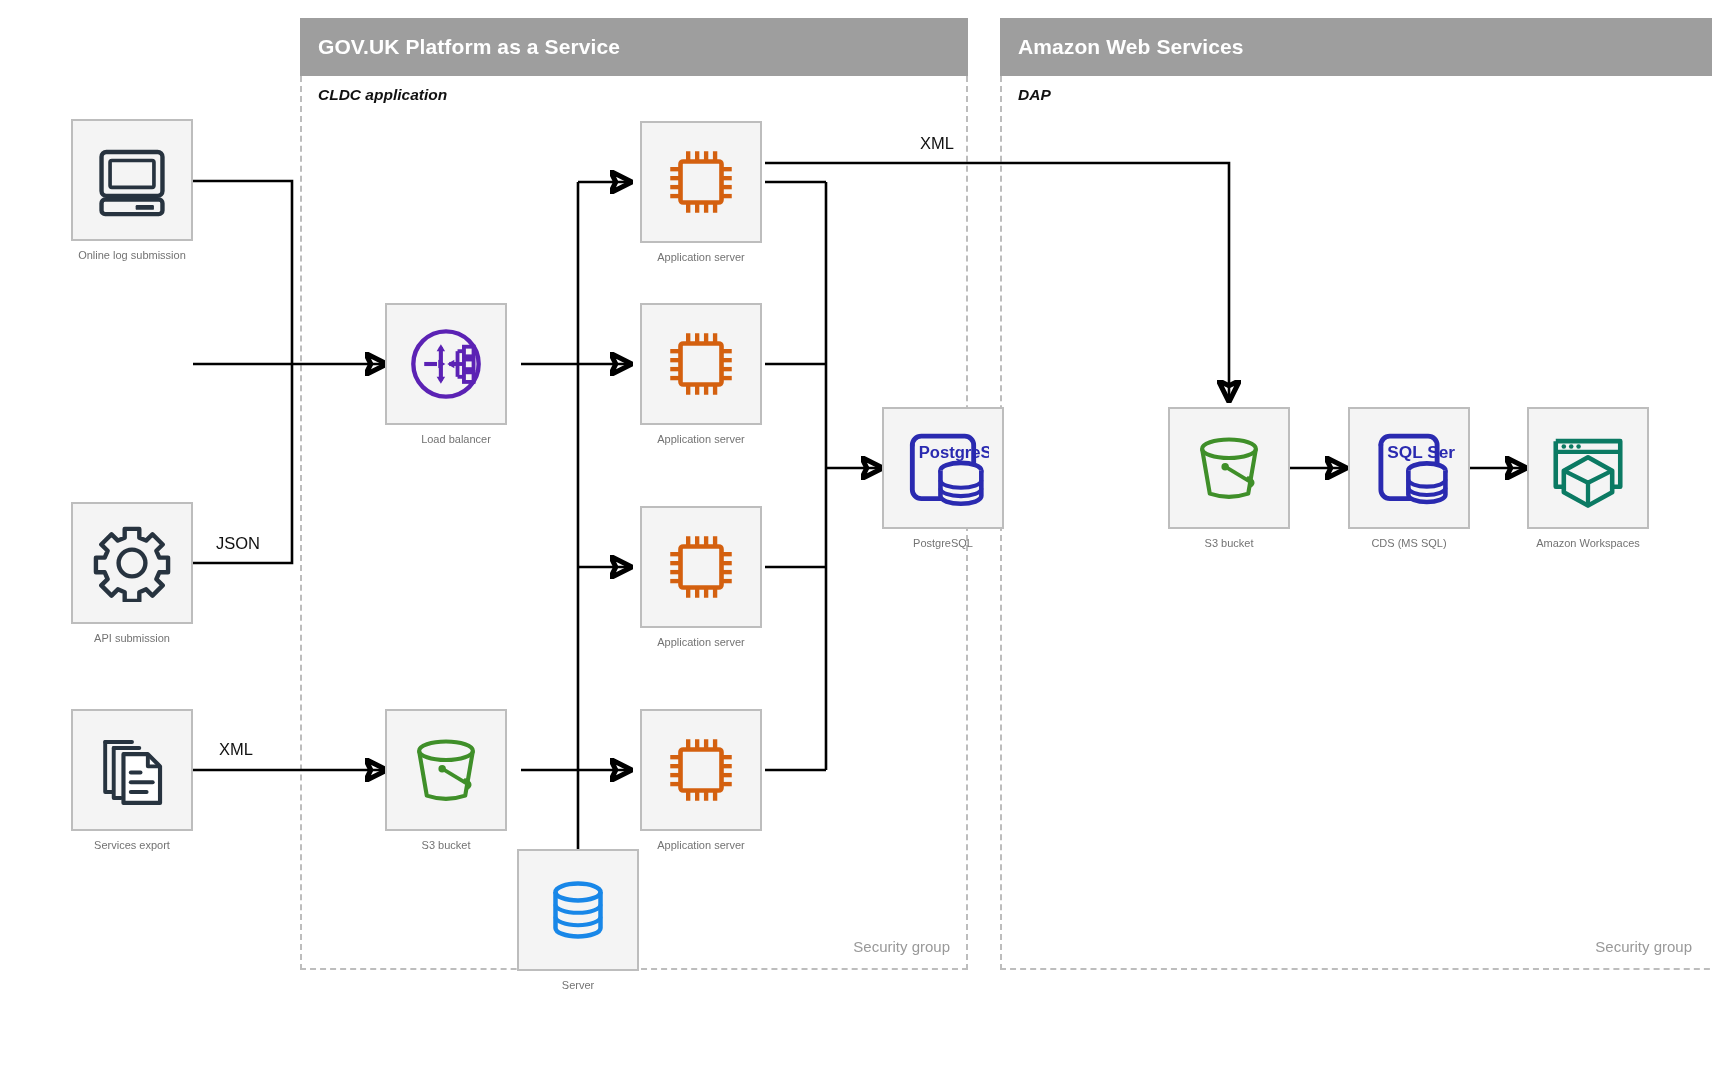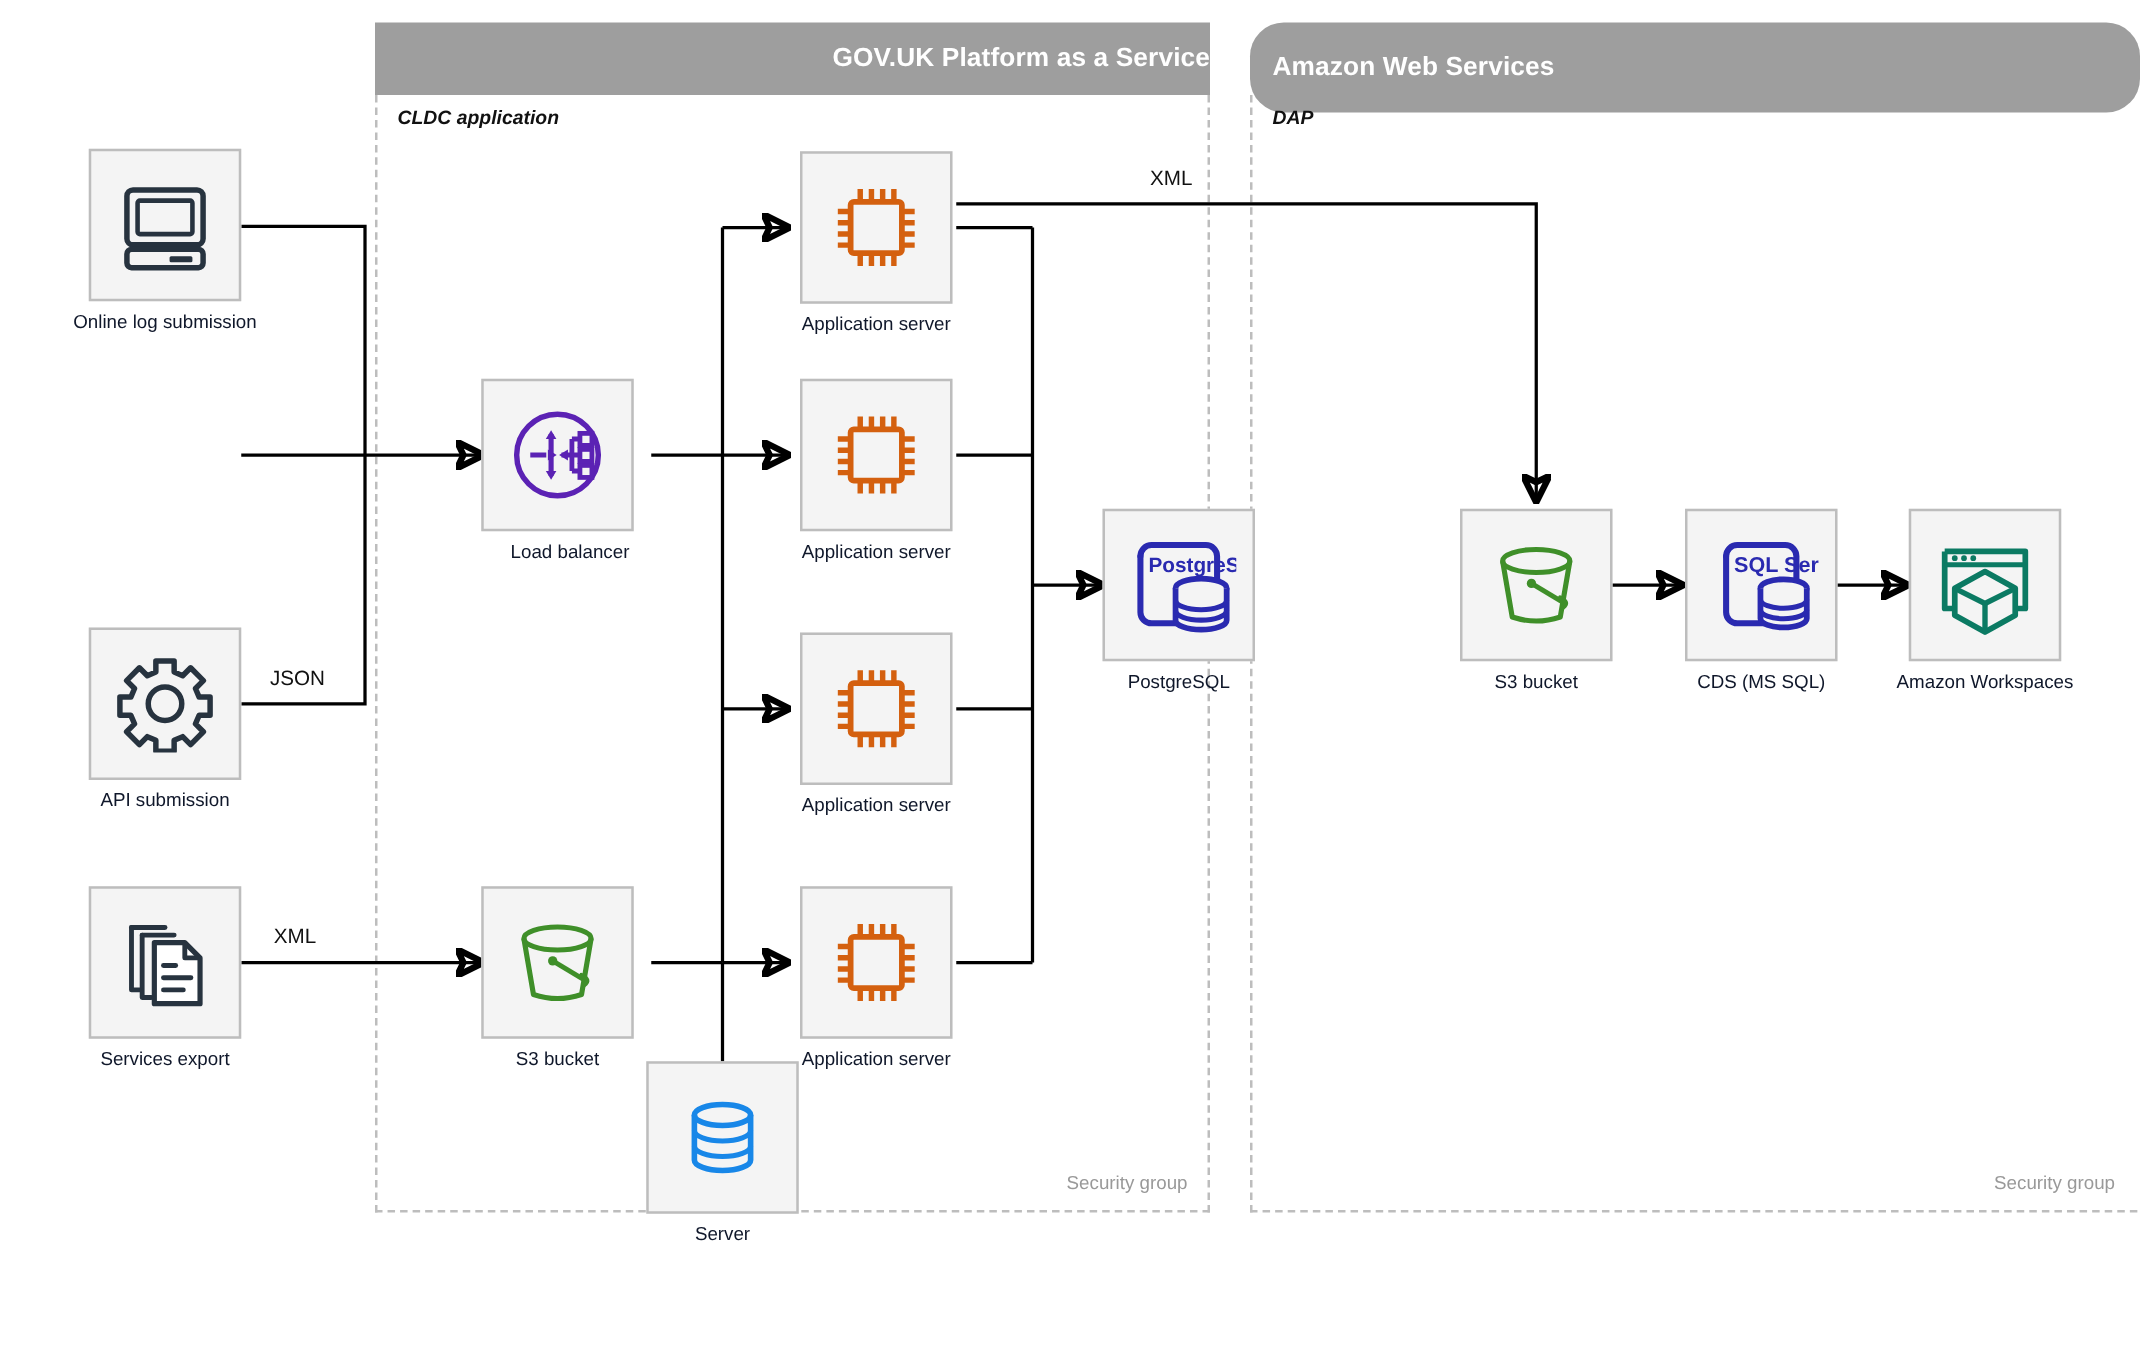--- a/index.html
+++ b/index.html
@@ -52,22 +52,22 @@
     position:absolute; left:0; top:0;
     background:#f4f4f4;
     border:2px solid #bdbdbd;
     display:flex; align-items:center; justify-content:center;
   }
   .node .caption {
     position:absolute;
     left:50%;
     transform:translateX(-50%);
     white-space:nowrap;
-    font-size:15px;
-    color:#0f172a;
+    font-size:11px;
+    color:#737373;
     text-align:center;
   }
 
   
   .edge-label {
     position:absolute;
     font-size:16.5px;
     color:#111111;
     white-space:nowrap;
   }
@@ -76,28 +76,28 @@
     width:1712px; height:1082px;
     pointer-events:none;
   }
   svg.wires line, svg.wires path { stroke:#000000; stroke-width:2.6; fill:none; }
 </style>
 </head>
 <body>
 
 <div id="stage">
 
-  <div class="group-band" style="left:300px; top:18px; width:668px; height:58px;justify-content:flex-end;">
+  <div class="group-band" style="left:300px; top:18px; width:668px; height:58px;">
     <span class="group-title">GOV.UK Platform as a Service</span>
   </div>
   <div class="group-body" style="left:300px; top:76px; width:668px; height:894px;"></div>
   <div class="sub-label" style="left:318px; top:86px;">CLDC application</div>
   <div class="security-label" style="left:748px; top:938px; width:202px;">Security group</div>
 
-  <div class="group-band" style="left:1000px; top:18px; width:712px; height:72px;border-radius:27px;">
+  <div class="group-band" style="left:1000px; top:18px; width:712px; height:58px;">
     <span class="group-title">Amazon Web Services</span>
   </div>
   <div class="group-body" style="left:1000px; top:76px; width:730px; height:894px;"></div>
   <div class="sub-label" style="left:1018px; top:86px;">DAP</div>
   <div class="security-label" style="left:1490px; top:938px; width:202px;">Security group</div>
 
   <svg class="wires" viewBox="0 0 1712 1082">
     <defs>
       <marker id="arrow" viewBox="0 0 12 12" refX="10.5" refY="6" markerWidth="9" markerHeight="9" orient="auto-start-reverse">
         <path d="M0.5 0.5 L11.5 6 L0.5 11.5 L3.2 6 Z" fill="#000000" stroke="none"></path>

